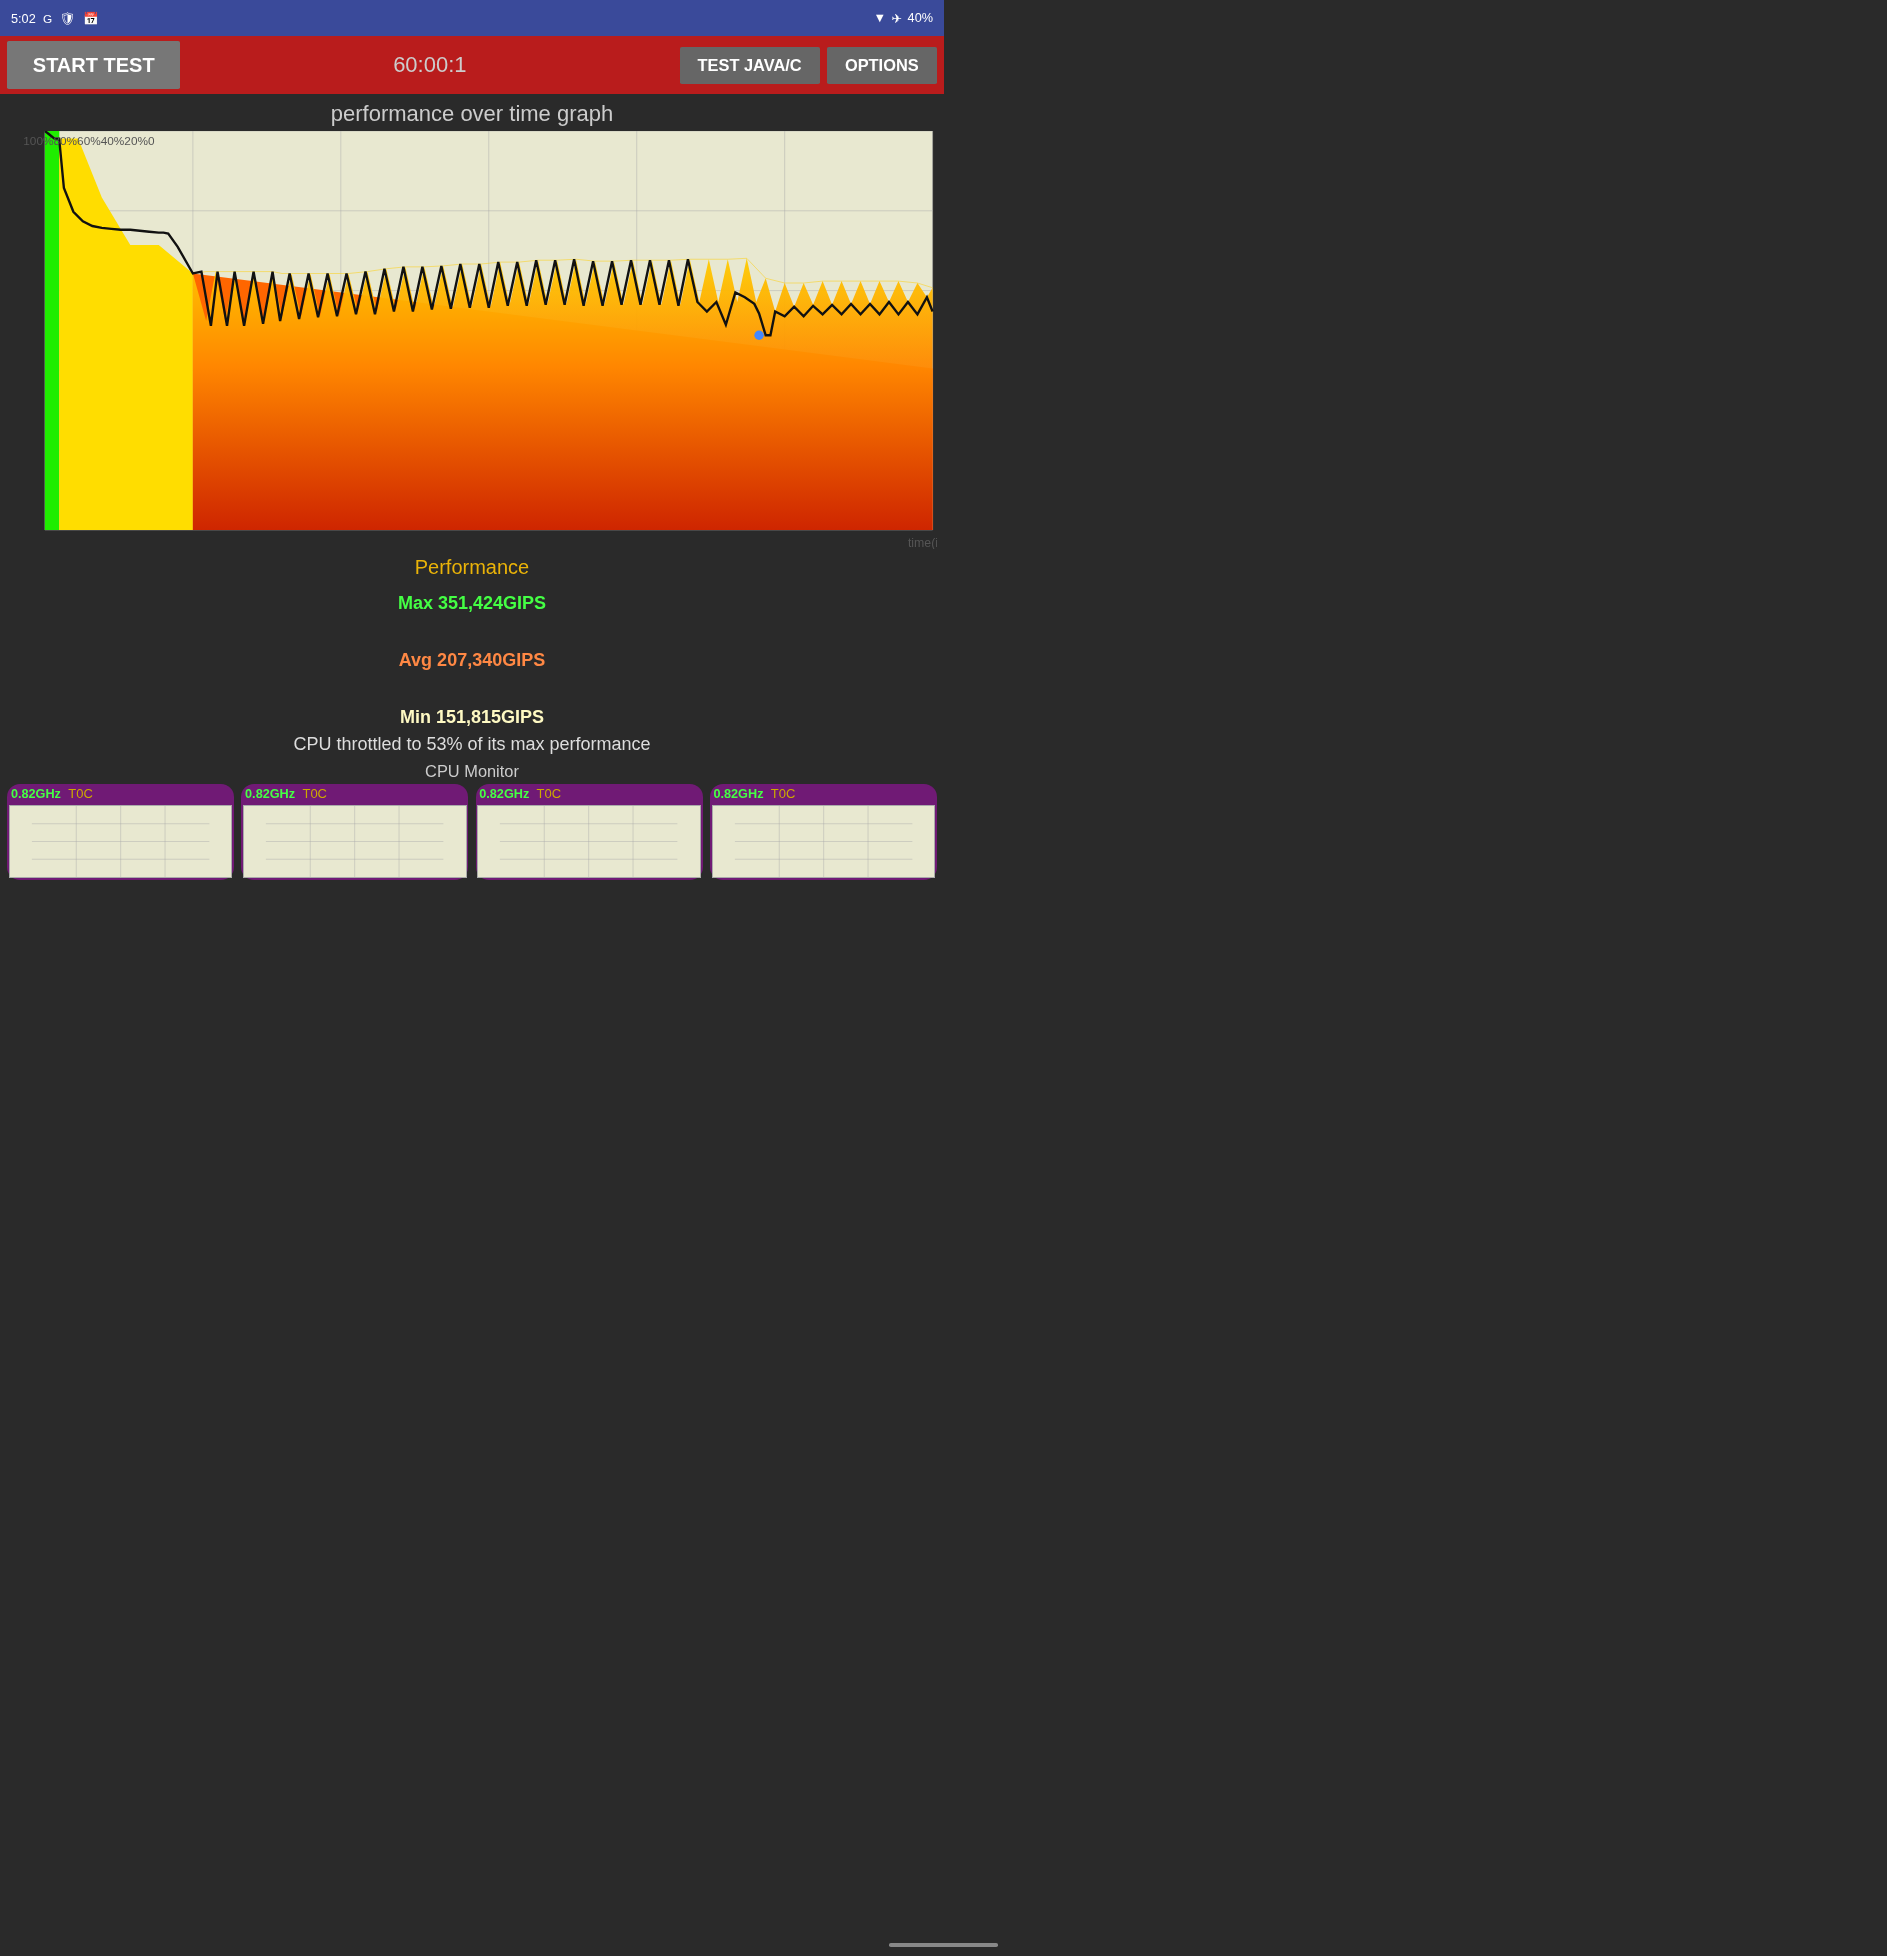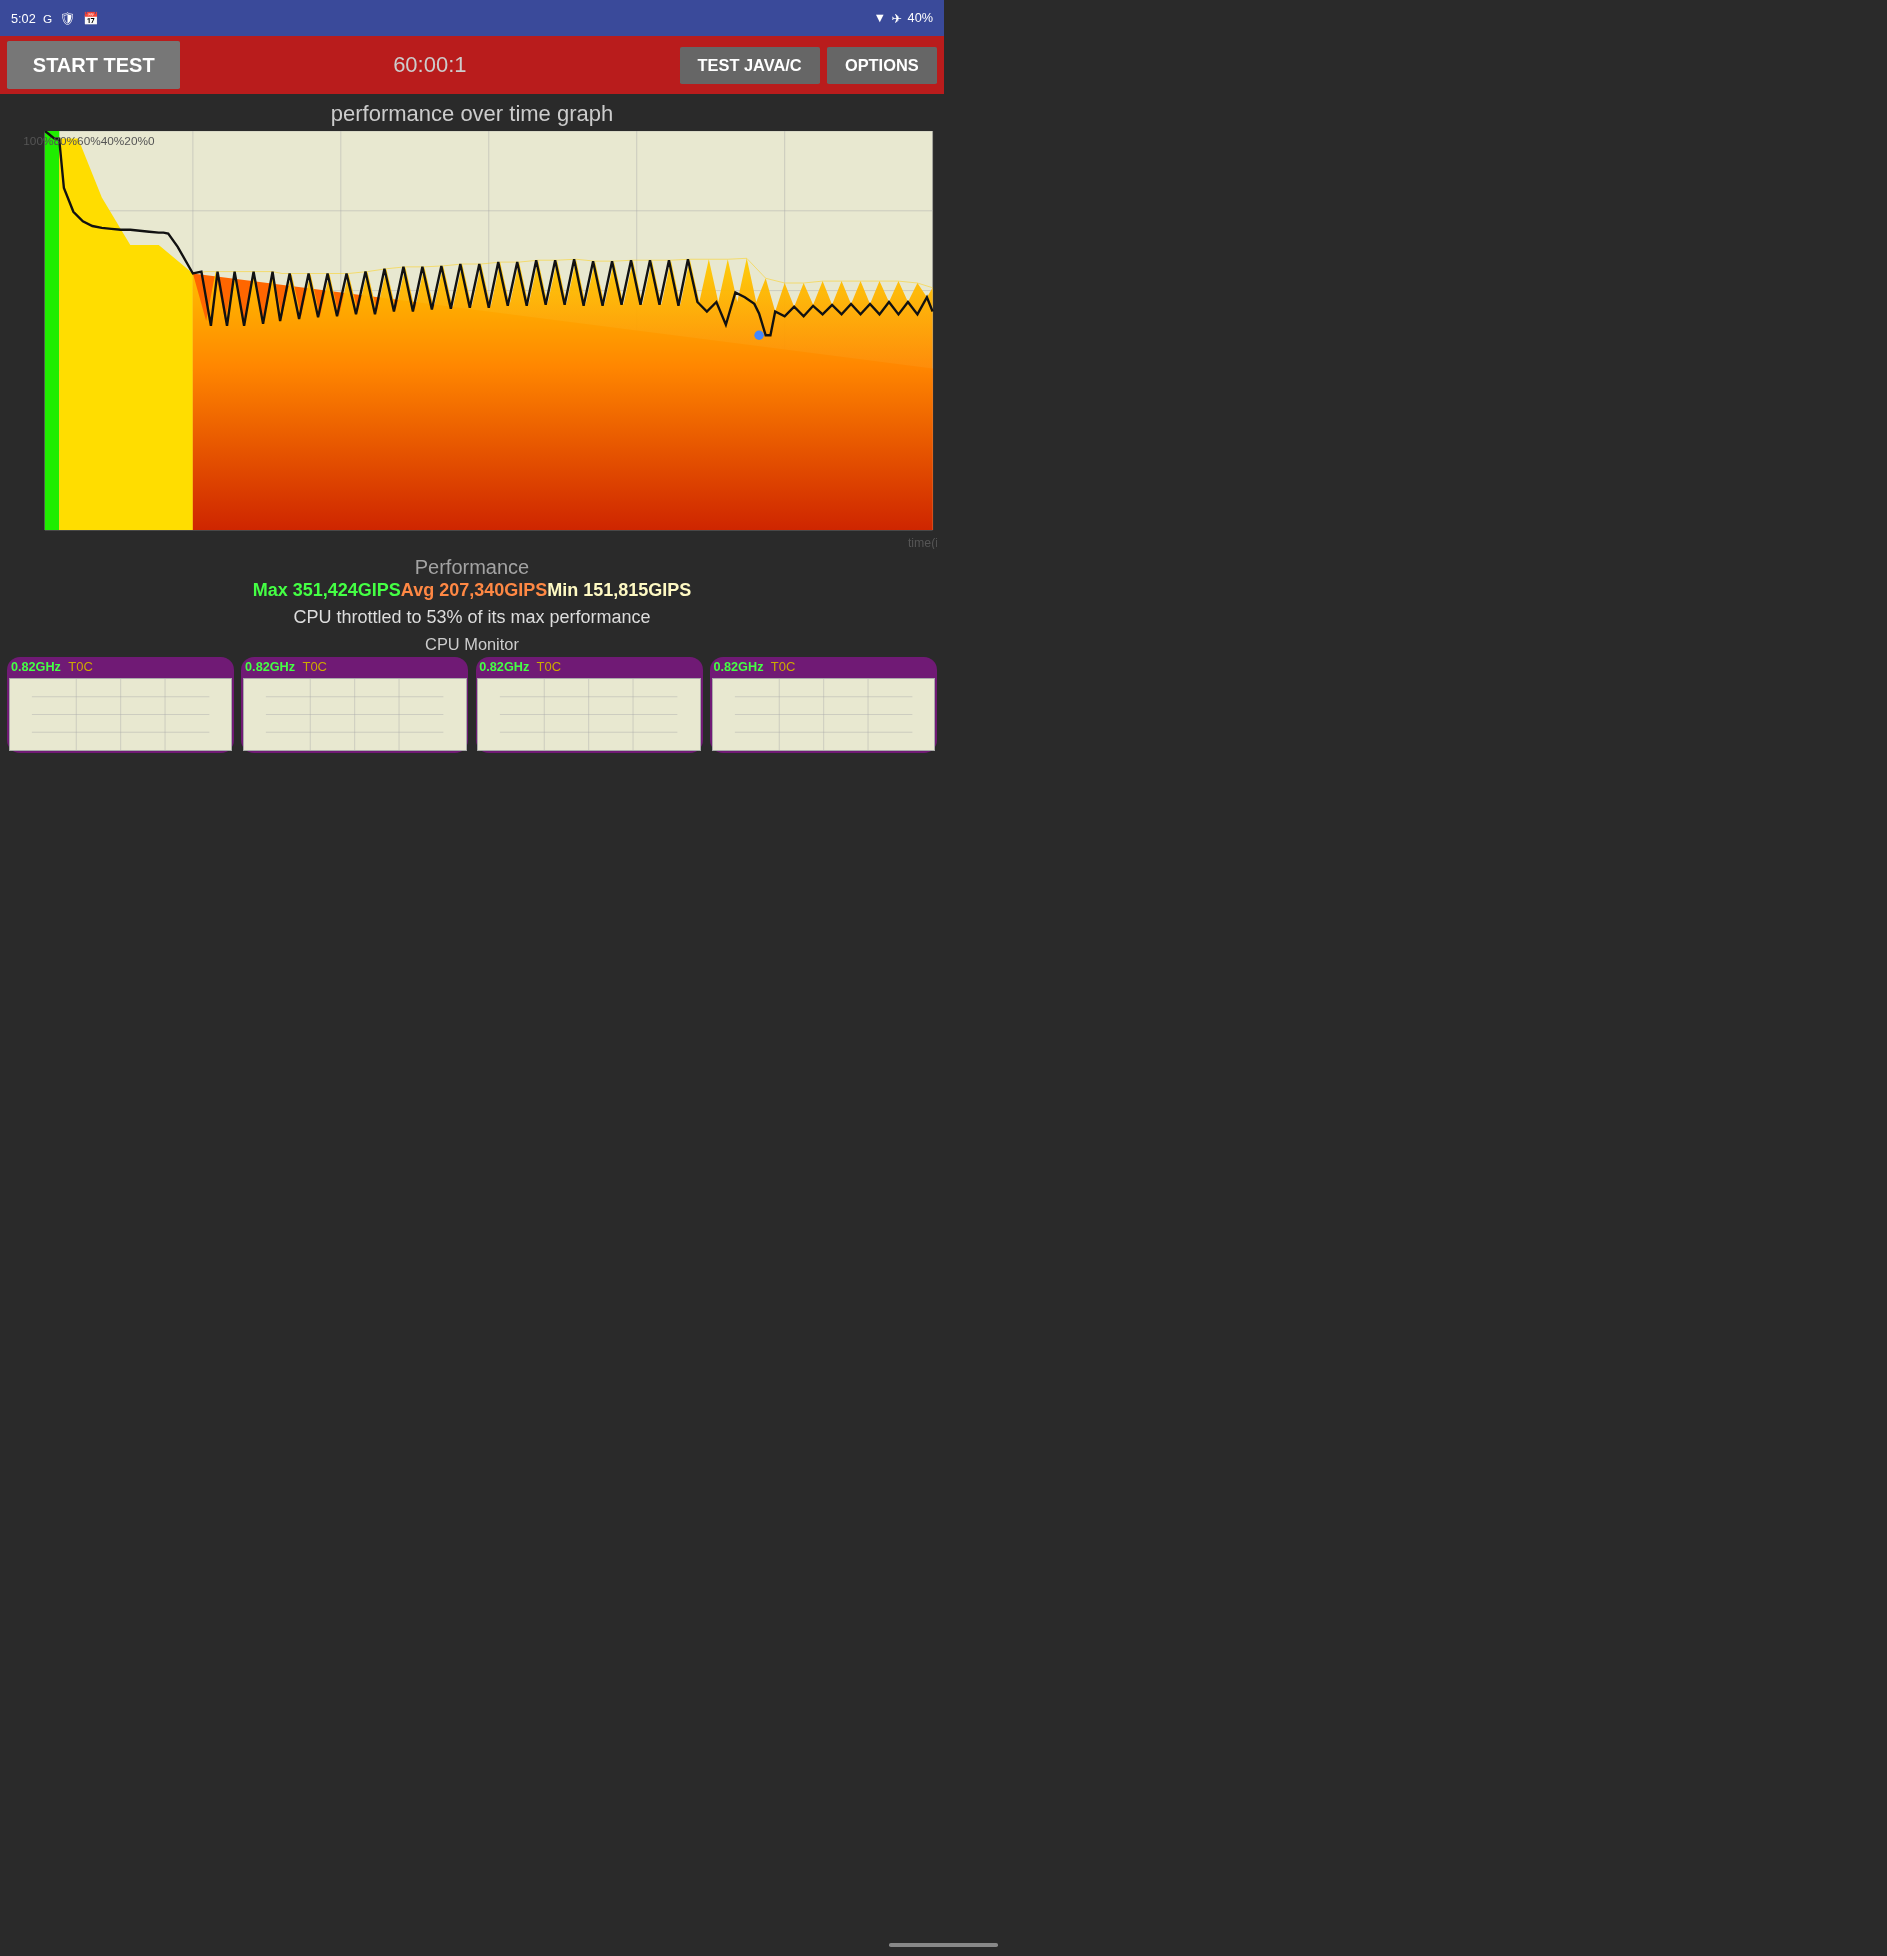--- a/index.html
+++ b/index.html
@@ -90,28 +90,30 @@
       color: #555;
       font-size: 11.8px;
     }
 
     
     #perf-section {
       text-align: center;
       padding: 7.3px 0 3.6px 0;
     }
     #perf-title {
-      color: #a3a3a3;
+      color: #eab308;
       font-size: 20px;
-      margin-bottom: 1px;
+      margin-bottom: 14px;
     }
     #perf-stats {
       display: flex;
       justify-content: center;
+      gap: 36px;
       margin-bottom: 5.5px;
+      flex-direction: column;
     }
     .stat-max { color: #44ff44; font-size: 18px; font-weight: bold; }
     .stat-avg { color: #ff8844; font-size: 18px; font-weight: bold; }
     .stat-min { color: #fef9c3; font-size: 18px; font-weight: bold; }
     #throttle-text {
       color: #ddd;
       font-size: 18px;
     }
 
     

